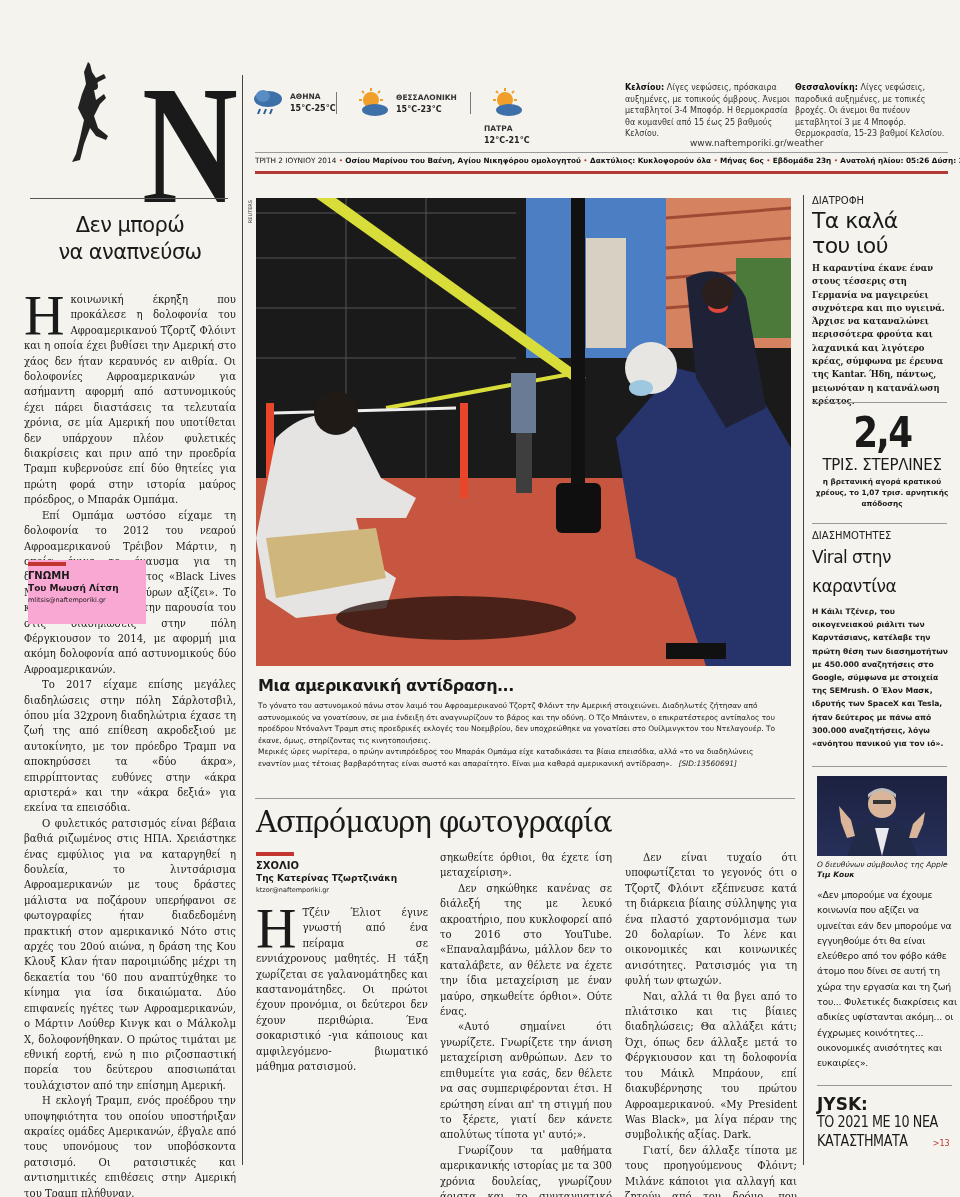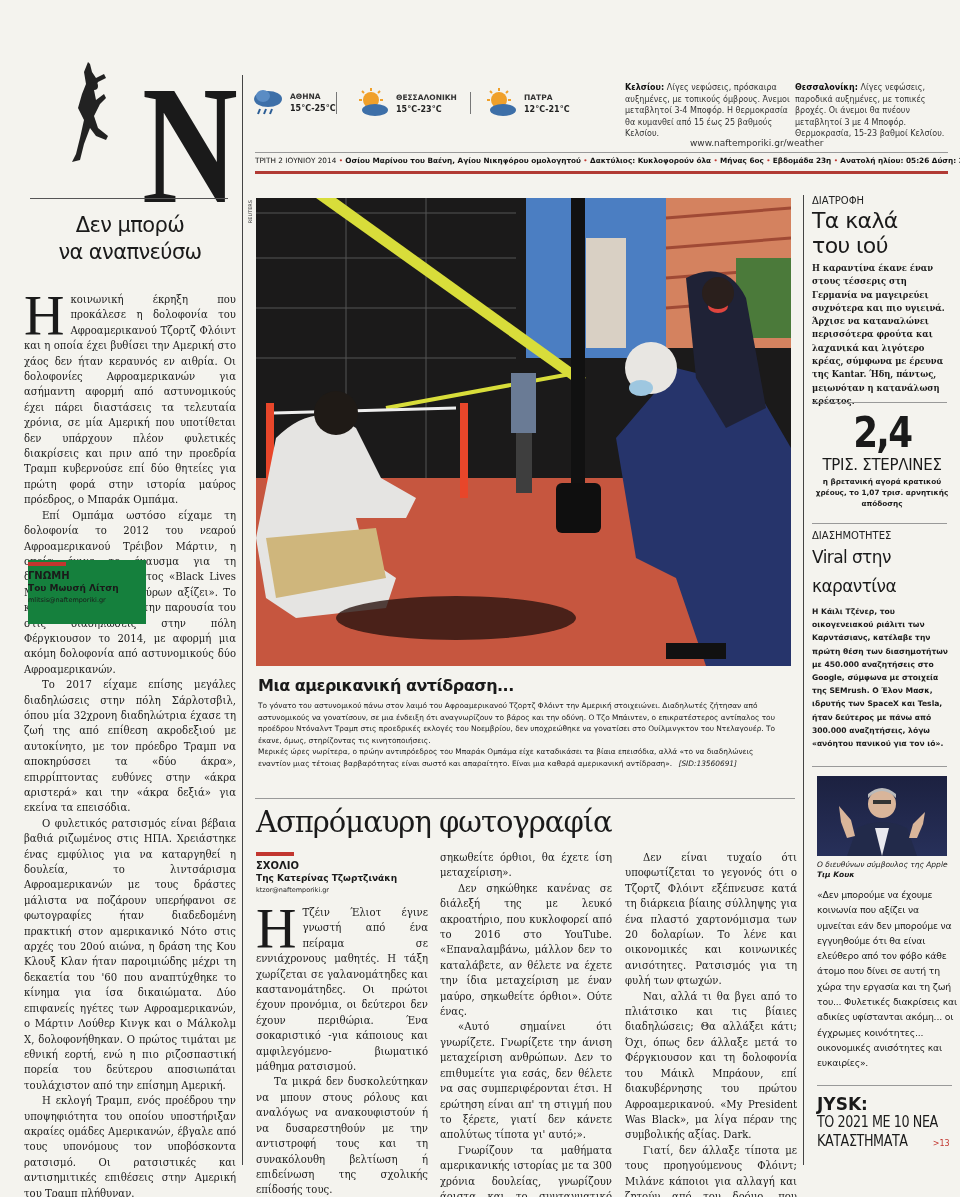--- a/index.html
+++ b/index.html
@@ -104,21 +104,21 @@
 </div>
 
 <div class="abs col-text" id="left-col">
   <p class="first"><span class="dropcap">Η</span><span>κοινωνική έκρηξη που προκάλεσε η δολοφονία του Αφροαμερικανού Τζορτζ Φλόιντ και η οποία έχει βυθίσει την Αμερική στο χάος δεν ήταν κεραυνός εν αιθρία. Οι δολοφονίες Αφροαμερικανών για ασήμαντη αφορμή από αστυνομικούς έχει πάρει διαστάσεις τα τελευταία χρόνια, σε μία Αμερική που υποτίθεται δεν υπάρχουν πλέον φυλετικές διακρίσεις και πριν από την προεδρία Τραμπ κυβερνούσε επί δύο θητείες για πρώτη φορά στην ιστορία μαύρος πρόεδρος, ο Μπαράκ Ομπάμα.</span></p>
   <p><span>Επί Ομπάμα ωστόσο είχαμε τη δολοφονία το 2012 του νεαρού Αφροαμερικανού Τρέιβον Μάρτιν, η οποία έγινε το έναυσμα για τη δημιουργία του κινήματος «Black Lives Matter-Η Ζωή των Μαύρων αξίζει». Το κίνημα έκανε αισθητή την παρουσία του στις διαδηλώσεις στην πόλη Φέργκιουσον το 2014, με αφορμή μια ακόμη δολοφονία από αστυνομικούς δύο Αφροαμερικανών.</span></p>
   <p><span>Το 2017 είχαμε επίσης μεγάλες διαδηλώσεις στην πόλη Σάρλοτσβιλ, όπου μία 32χρονη διαδηλώτρια έχασε τη ζωή της από επίθεση ακροδεξιού με αυτοκίνητο, με τον πρόεδρο Τραμπ να αποκηρύσσει τα «δύο άκρα», επιρρίπτοντας ευθύνες στην «άκρα αριστερά» και την «άκρα δεξιά» για εκείνα τα επεισόδια.</span></p>
   <p><span>Ο φυλετικός ρατσισμός είναι βέβαια βαθιά ριζωμένος στις ΗΠΑ. Χρειάστηκε ένας εμφύλιος για να καταργηθεί η δουλεία, το λιντσάρισμα Αφροαμερικανών με τους δράστες μάλιστα να ποζάρουν υπερήφανοι σε φωτογραφίες ήταν διαδεδομένη πρακτική στον αμερικανικό Νότο στις αρχές του 20ού αιώνα, η δράση της Κου Κλουξ Κλαν ήταν παροιμιώδης μέχρι τη δεκαετία του '60 που αναπτύχθηκε το κίνημα για ίσα δικαιώματα. Δύο επιφανείς ηγέτες των Αφροαμερικανών, ο Μάρτιν Λούθερ Κινγκ και ο Μάλκολμ Χ, δολοφονήθηκαν. Ο πρώτος τιμάται με εθνική εορτή, ενώ η πιο ριζοσπαστική πορεία του δεύτερου αποσιωπάται τουλάχιστον από την επίσημη Αμερική.</span></p>
   <p><span>Η εκλογή Τραμπ, ενός προέδρου την υποψηφιότητα του οποίου υποστήριξαν ακραίες ομάδες Αμερικανών, έβγαλε από τους υπονόμους τον υποβόσκοντα ρατσισμό. Οι ρατσιστικές και αντισημιτικές επιθέσεις στην Αμερική του Τραμπ πλήθυναν.</span></p>
 
 </div>
-<div class="abs" id="opinion-box" style="background:#15803d; padding:2px 4px 6px 0; height:64px;">
+<div class="abs" id="opinion-box" style="background:#f9a8d4; padding:2px 4px 6px 0; height:64px;">
   <div class="redbar"></div>
   <div class="kicker">ΓΝΩΜΗ</div>
   <div class="byline">Του Μωυσή Λίτση</div>
   <div class="email">mlitsis@naftemporiki.gr</div>
 </div>
 
 <div class="abs" id="vline-left"></div>
 <div class="abs" id="vline-right"></div>
 
 <div class="abs" id="weather">
@@ -147,21 +147,21 @@
           <line x1="27" y1="12" x2="24" y2="12"></line>
         </g>
       <ellipse cx="19" cy="22" rx="13" ry="6" fill="#3d6fa8"></ellipse>
     </svg>
     <div>
       <div class="wx-city">ΘΕΣΣΑΛΟΝΙΚΗ</div>
       <div class="wx-temp">15°C-23°C</div>
     </div>
   </div>
   <div class="wx-sep" style="left:218px;"></div>
-  <div class="wx" style="left:232px;">
+  <div class="wx" style="left:232px;flex-direction:column;">
     <svg width="34" height="30" viewBox="0 0 34 30">
       <circle cx="15" cy="12" r="8" fill="#f0a02a"></circle>
       <g stroke="#f0a02a" stroke-width="2">
           <line x1="15" y1="0" x2="15" y2="3"></line>
           <line x1="3" y1="12" x2="6" y2="12"></line>
           <line x1="6" y1="3" x2="8" y2="5"></line>
           <line x1="24" y1="3" x2="22" y2="5"></line>
           <line x1="27" y1="12" x2="24" y2="12"></line>
         </g>
       <ellipse cx="19" cy="22" rx="13" ry="6" fill="#3d6fa8"></ellipse>
@@ -256,21 +256,20 @@
 
 <div class="abs" id="byline-box">
   <div class="redbar"></div>
   <div class="kicker">ΣΧΟΛΙΟ</div>
   <div class="byline">Της Κατερίνας Τζωρτζινάκη</div>
   <div class="email">ktzor@naftemporiki.gr</div>
 </div>
 
 <div class="abs col-text mcol" id="mcol1">
   <p class="first"><span class="dropcap">Η</span><span>Τζέιν Έλιοτ έγινε γνωστή από ένα πείραμα σε εννιάχρονους μαθητές. Η τάξη χωρίζεται σε γαλανομάτηδες και καστανομάτηδες. Οι πρώτοι έχουν προνόμια, οι δεύτεροι δεν έχουν περιθώρια. Ένα σοκαριστικό -για κάποιους και αμφιλεγόμενο- βιωματικό μάθημα ρατσισμού.</span></p>
-  <p><span>Τα μικρά δεν δυσκολεύτηκαν να μπουν στους ρόλους και αναλόγως να ανακουφιστούν ή να δυσαρεστηθούν με την αντιστροφή τους και τη συνακόλουθη βελτίωση ή επιδείνωση της σχολικής επίδοσής τους.</span></p>
 
 </div>
 <div class="abs col-text mcol" id="mcol2">
   <p class="first"><span>σηκωθείτε όρθιοι, θα έχετε ίση μεταχείριση».</span></p>
   <p><span>Δεν σηκώθηκε κανένας σε διάλεξή της με λευκό ακροατήριο, που κυκλοφορεί από το 2016 στο YouTube. «Επαναλαμβάνω, μάλλον δεν το καταλάβετε, αν θέλετε να έχετε την ίδια μεταχείριση με έναν μαύρο, σηκωθείτε όρθιοι». Ούτε ένας.</span></p>
   <p><span>«Αυτό σημαίνει ότι γνωρίζετε. Γνωρίζετε την άνιση μεταχείριση ανθρώπων. Δεν το επιθυμείτε για εσάς, δεν θέλετε να σας συμπεριφέρονται έτσι. Η ερώτηση είναι απ' τη στιγμή που το ξέρετε, γιατί δεν κάνετε απολύτως τίποτα γι' αυτό;».</span></p>
   <p><span>Γνωρίζουν τα μαθήματα αμερικανικής ιστορίας με τα 300 χρόνια δουλείας, γνωρίζουν άριστα και το συνταγματικό δικαίωμά τους στην οπλοχρησία. Ίσως γνωρίζουν ότι ούτε οι δικές τους ζωές μετράνε αν με το αμερικανικό όνειρο καλά δεν τα πάνε.</span></p>
 </div>
 <div class="abs col-text mcol" id="mcol3">
   <p><span>Δεν είναι τυχαίο ότι υποφωτίζεται το γεγονός ότι ο Τζορτζ Φλόιντ εξέπνευσε κατά τη διάρκεια βίαιης σύλληψης για ένα πλαστό χαρτονόμισμα των 20 δολαρίων. Το λένε και οικονομικές και κοινωνικές ανισότητες. Ρατσισμός για τη φυλή των φτωχών.</span></p>

